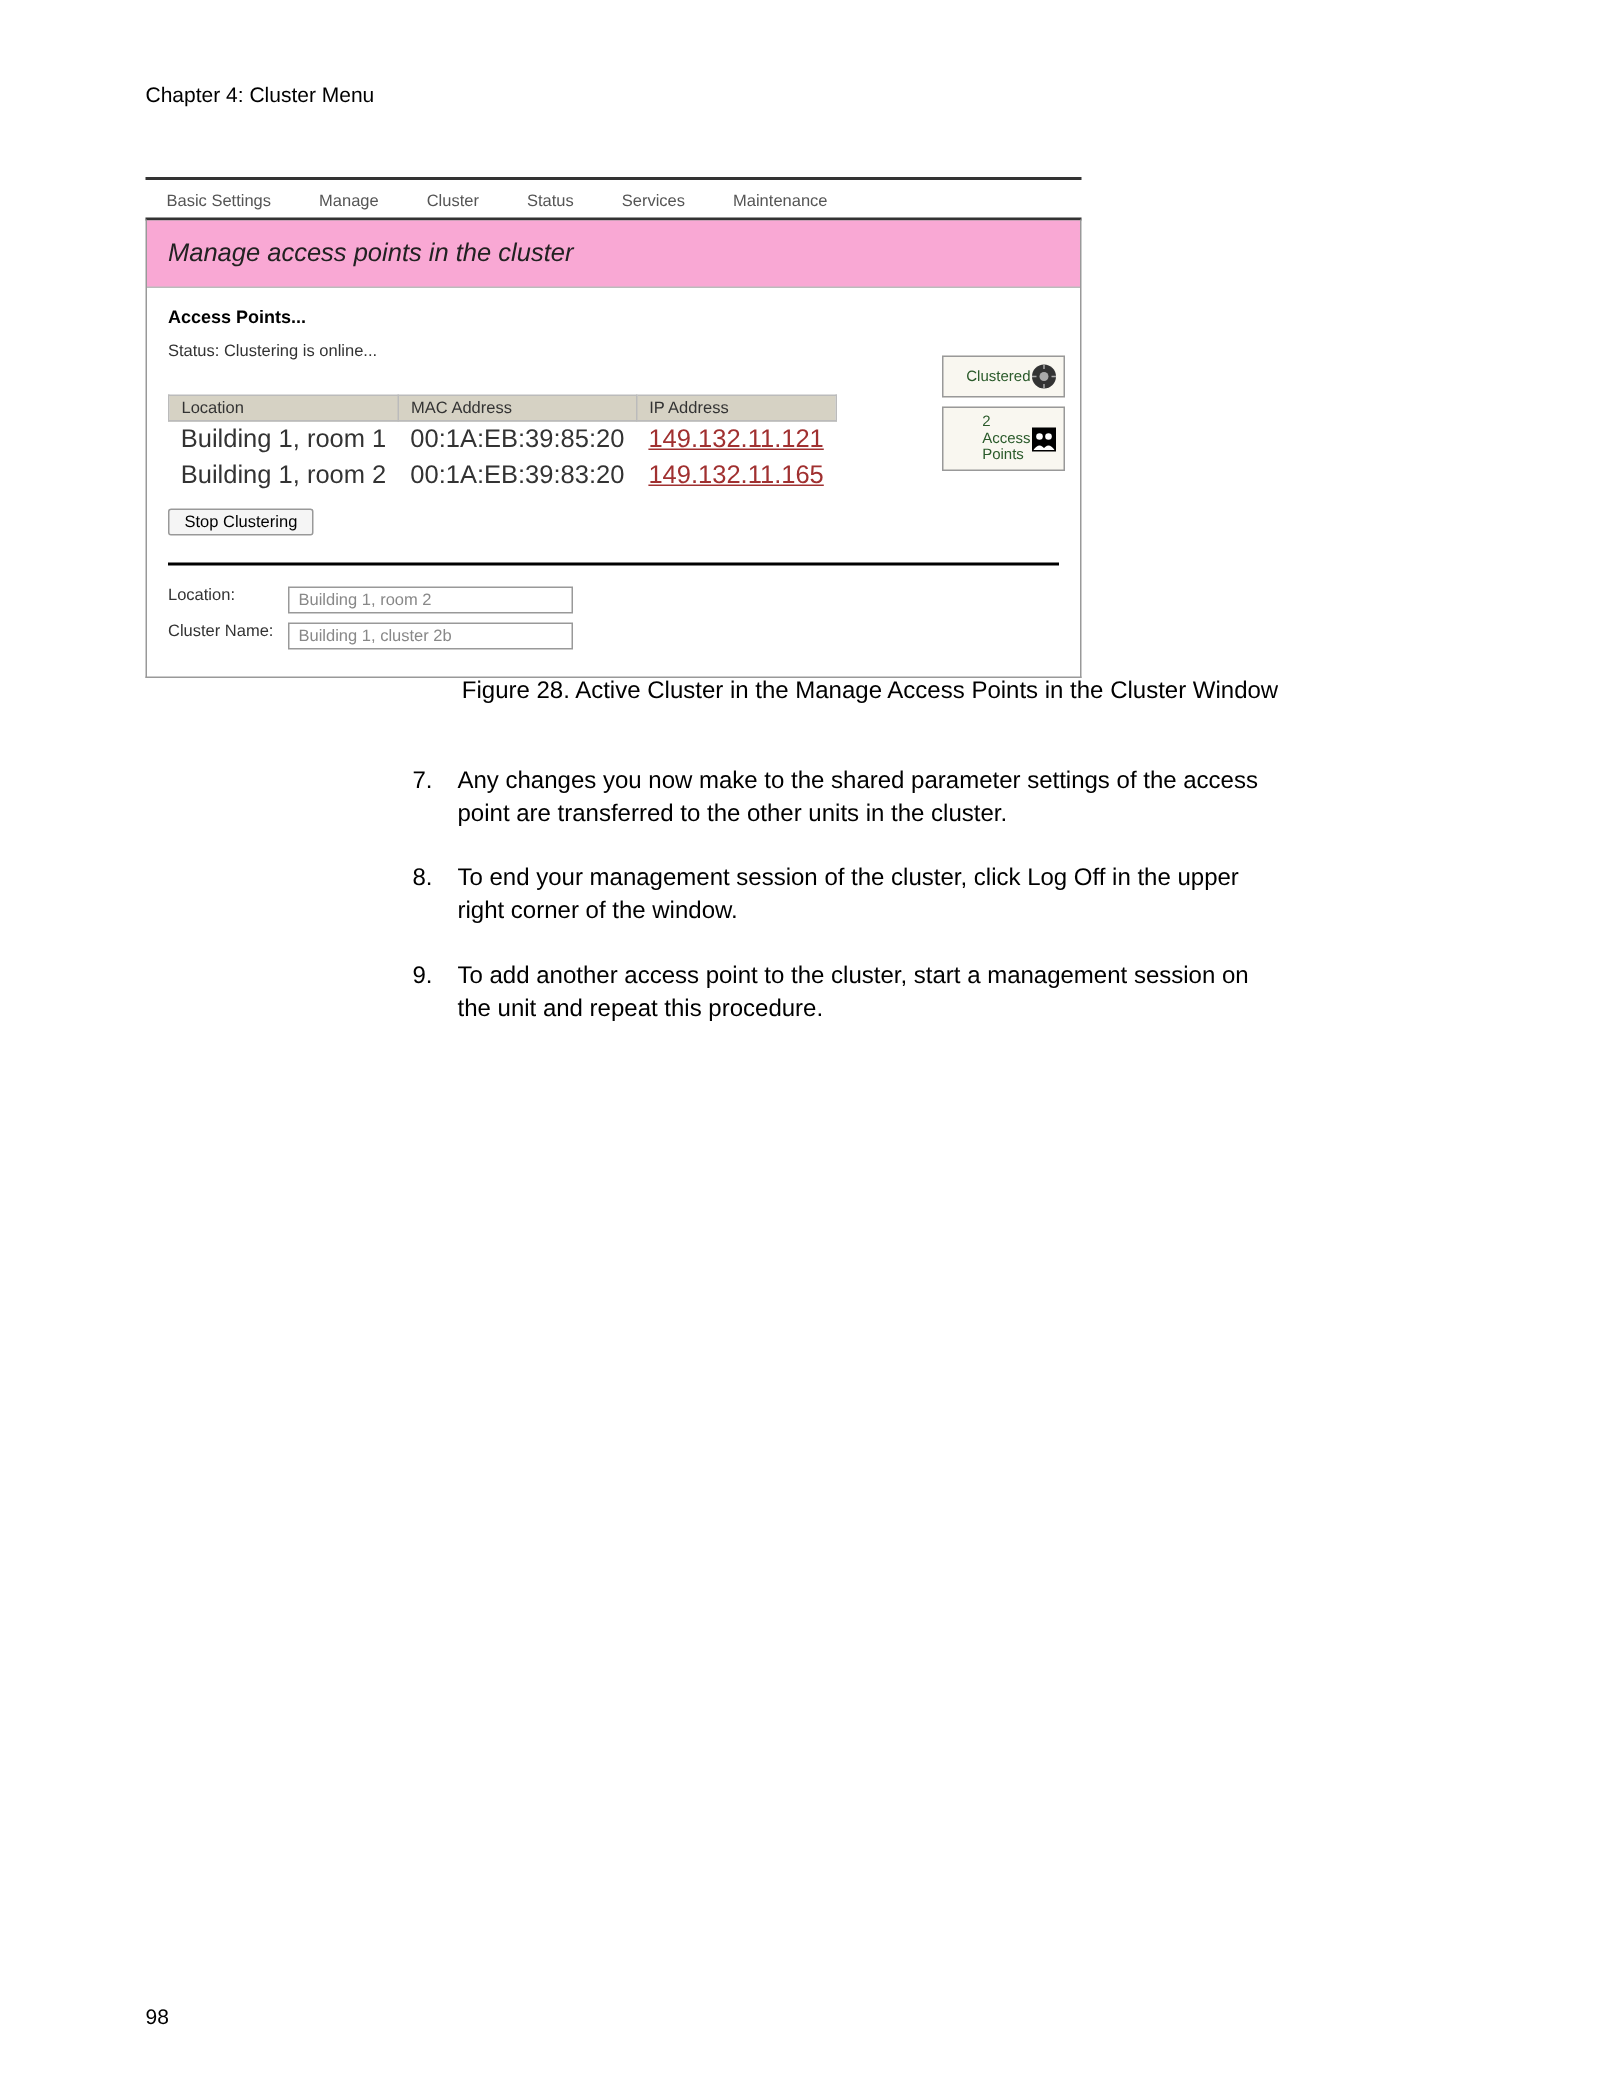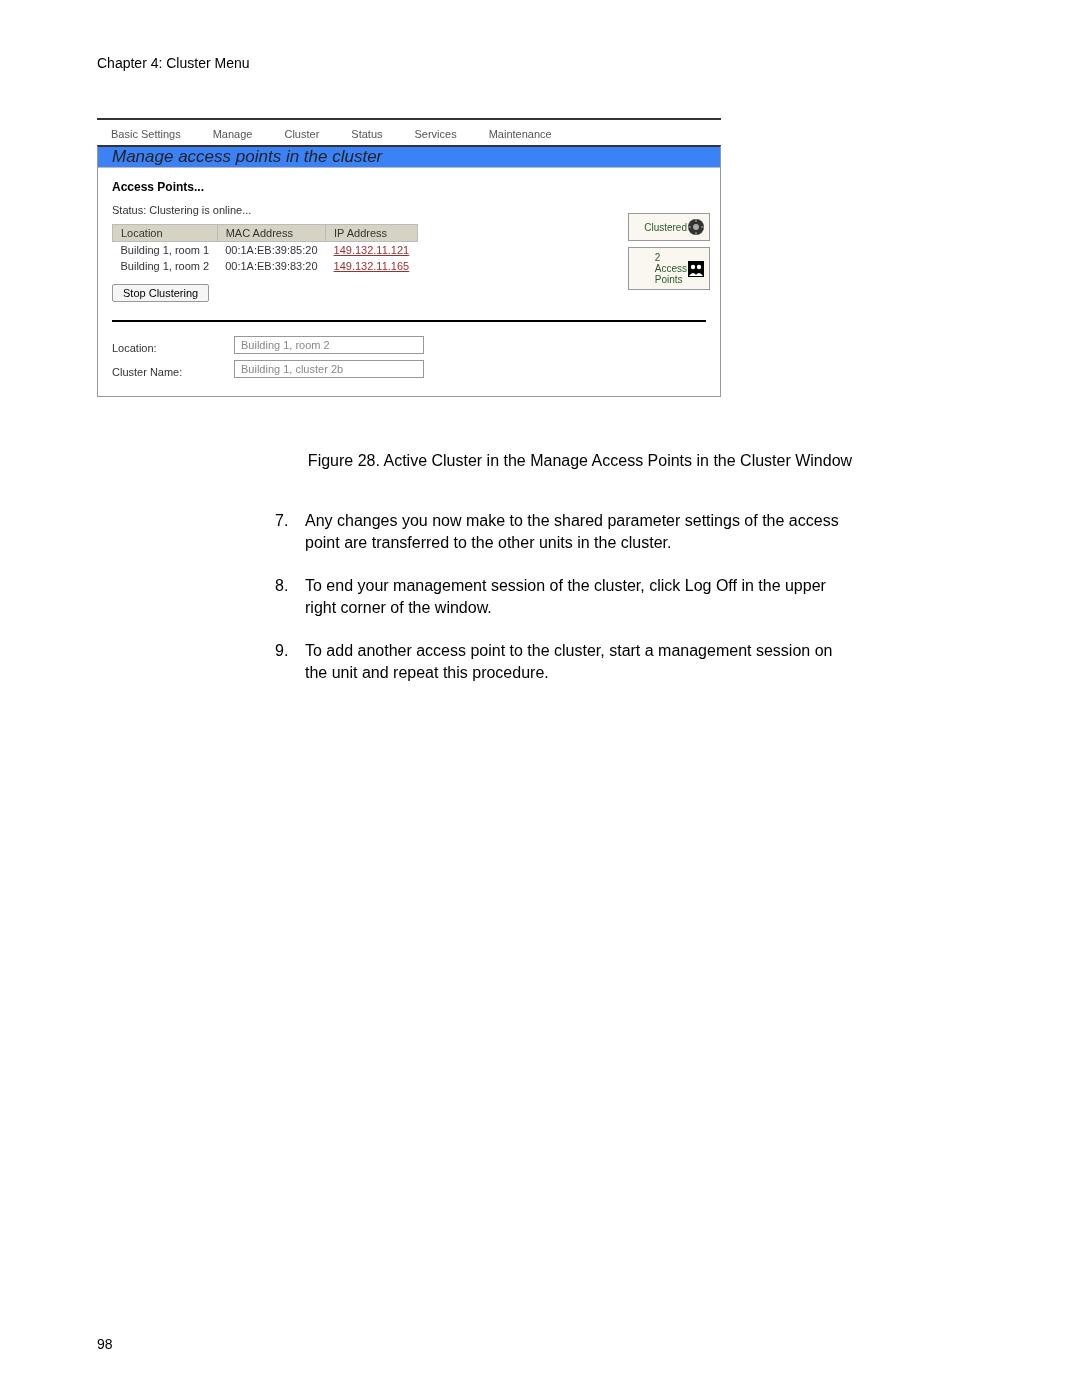--- a/index.html
+++ b/index.html
@@ -33,58 +33,58 @@
     }
     .tab-item { cursor: default; }
     .panel-wrapper {
       border: 1px solid #999;
       border-top: 2px solid #333;
       background: #fff;
       margin: 0;
       position: relative;
     }
     .panel-title {
-      background: #3b82f6;
-      padding: 0 14px;
+      background: #f9a8d4;
+      padding: 12px 14px;
       font-style: italic;
       font-size: 17px;
       color: #222;
       border-bottom: 1px solid #bbb;
     }
     .panel-body {
       padding: 12px 14px 12px 14px;
       position: relative;
     }
     .section-heading {
       font-weight: bold;
       font-size: 12px;
       color: #000;
       margin-bottom: 10px;
     }
     .status-line {
       font-size: 11px;
       color: #333;
-      margin-bottom: 8px;
+      margin-bottom: 23px;
     }
     .ap-table {
       border-collapse: collapse;
       font-size: 11px;
     }
     .ap-table th {
       background: #d6d2c4;
       font-weight: normal;
       text-align: left;
       padding: 2px 18px 2px 8px;
       color: #333;
       border: 1px solid #bbb;
     }
     .ap-table td {
       padding: 2px 8px;
       color: #333;
-      font-size: 11px;
+      font-size: 17px;
     }
     .ap-table td.ip a {
       color: #a03030;
       text-decoration: underline;
     }
     .stop-btn {
       display: inline-block;
       margin-top: 10px;
       font-size: 11px;
       padding: 2px 10px;
@@ -92,24 +92,23 @@
       background: #f5f5f5;
       border-radius: 2px;
       text-align: right;
     }
     .divider {
       border-top: 2px solid #000;
       margin: 18px 0 14px 0;
     }
     .options-row {
       display: flex;
-      align-items: flex-end;
+      align-items: flex-start;
       margin-bottom: 6px;
       font-size: 11px;
-      gap: 42px;
     }
     .options-label {
       width: 80px;
       color: #333;
     }
     .options-input {
       border: 1px solid #999;
       padding: 2px 6px;
       font-size: 11px;
       color: #888;

